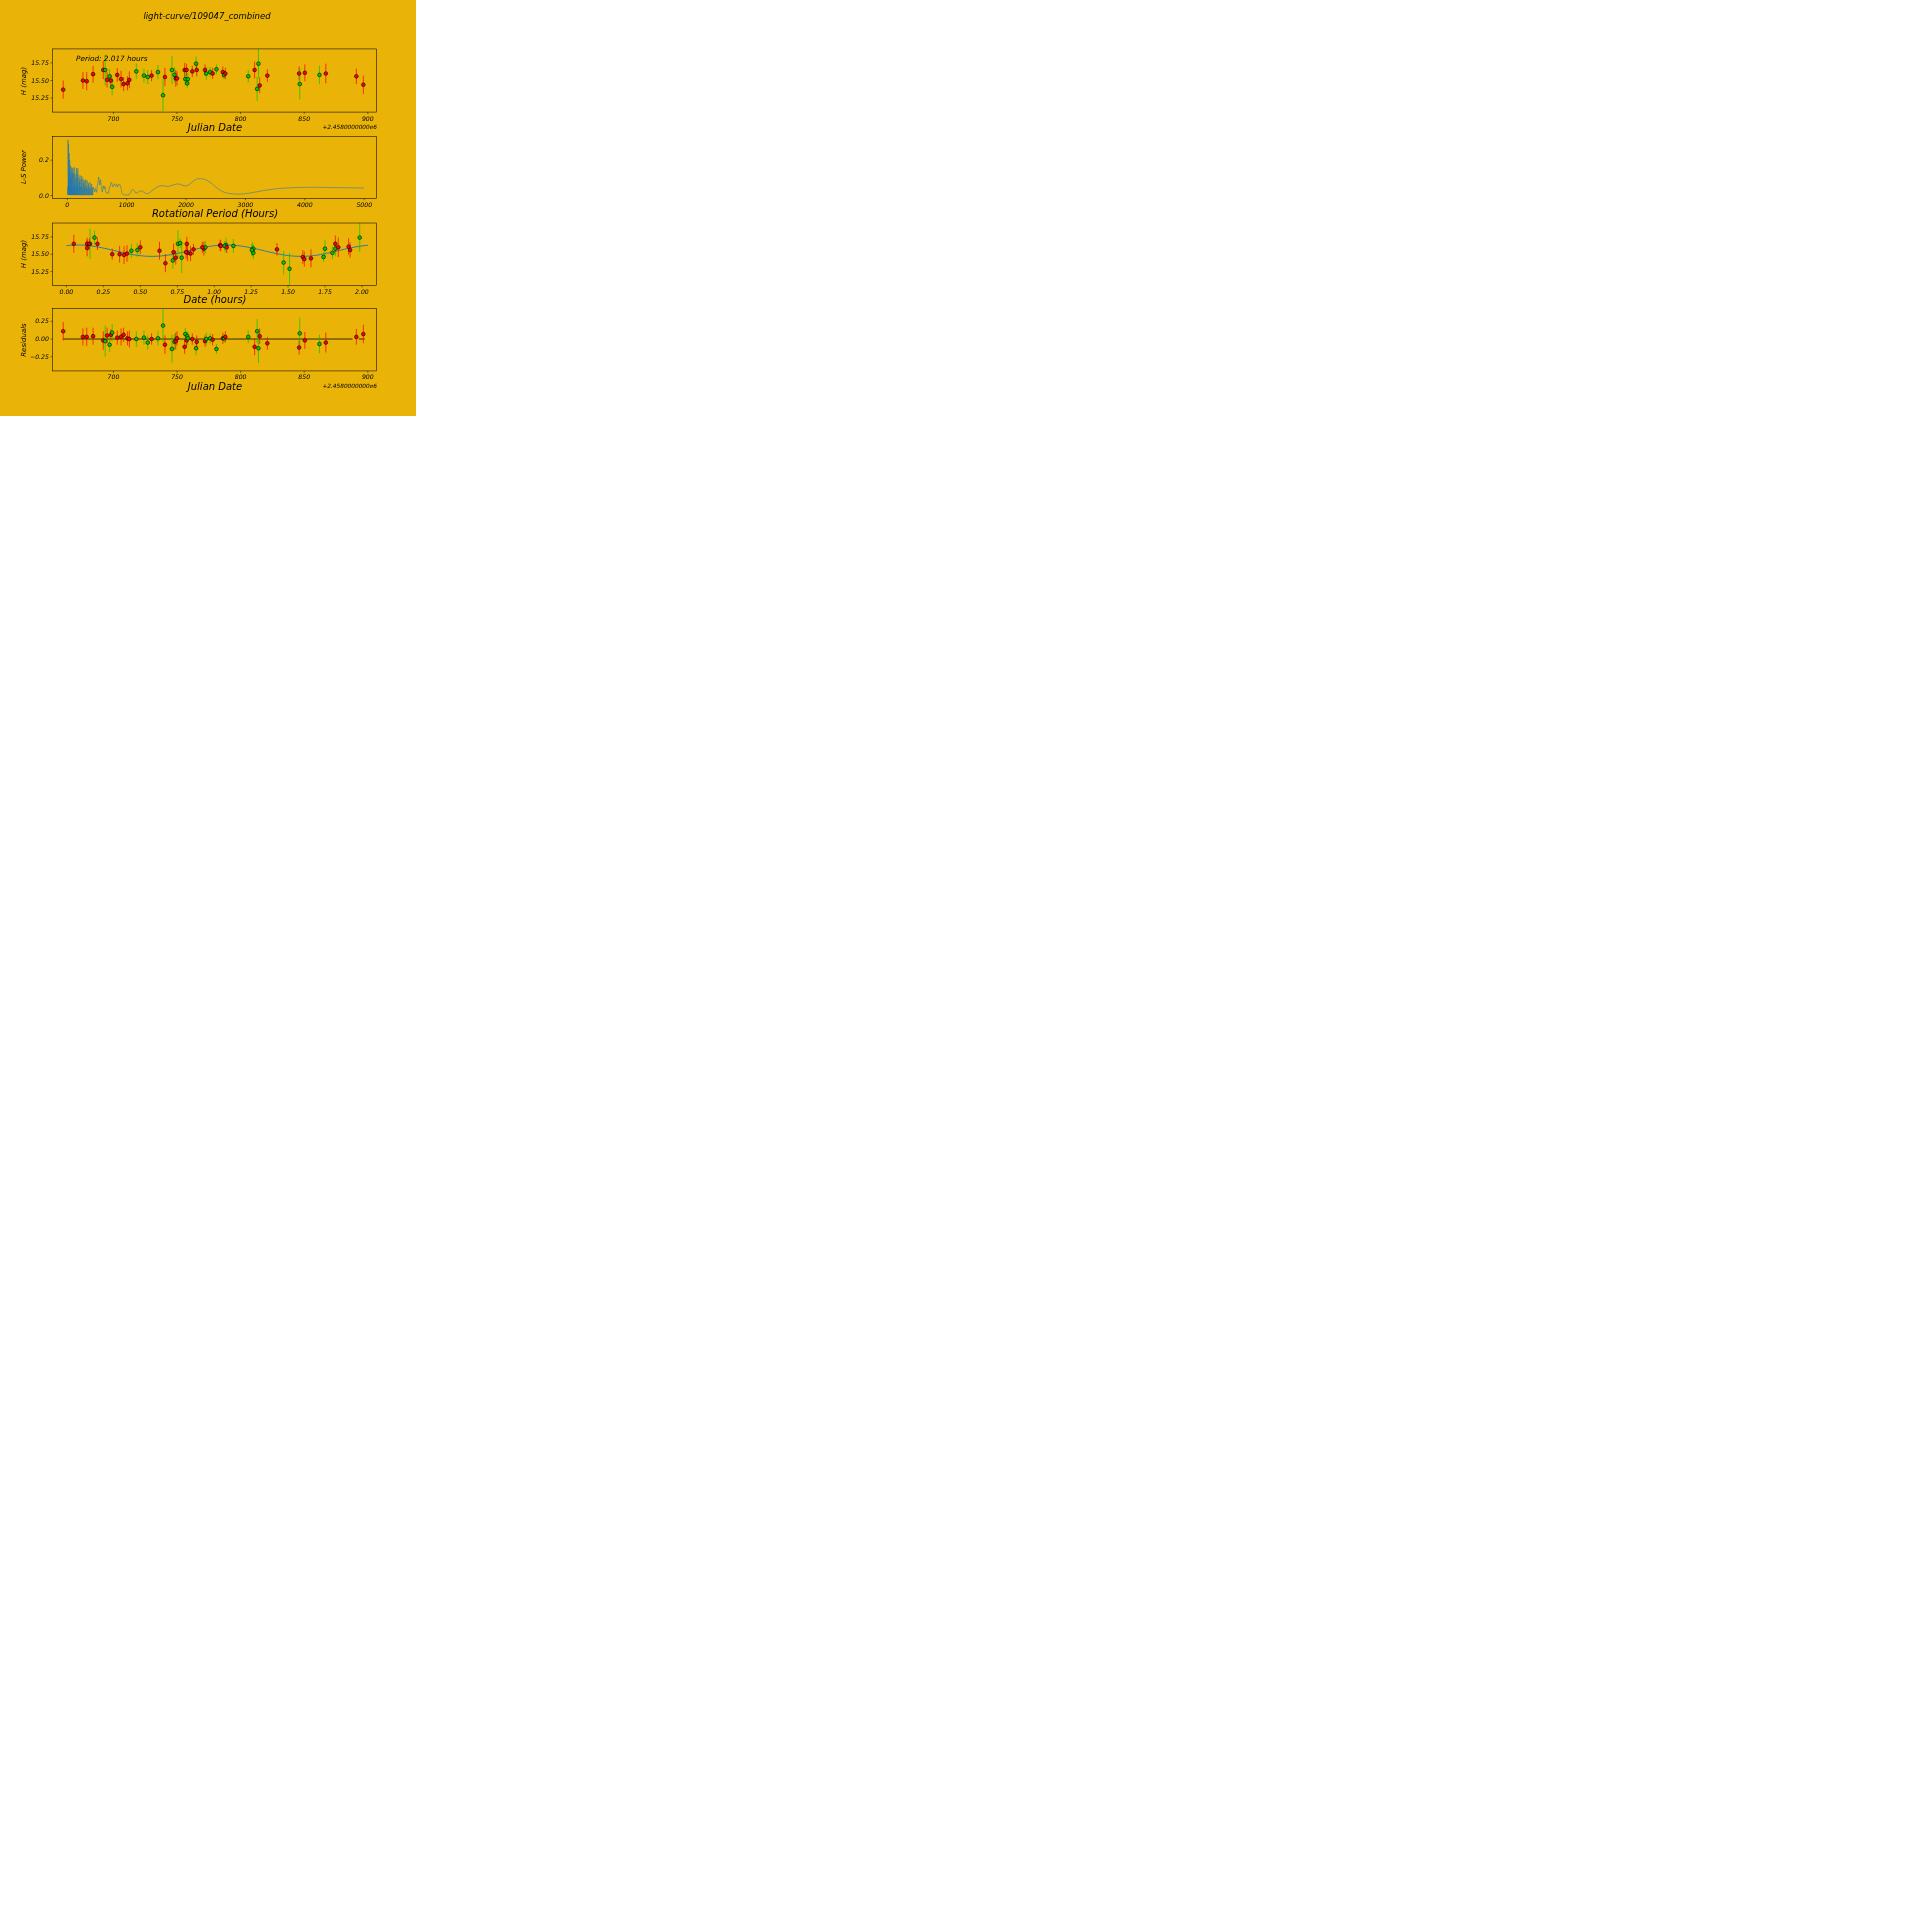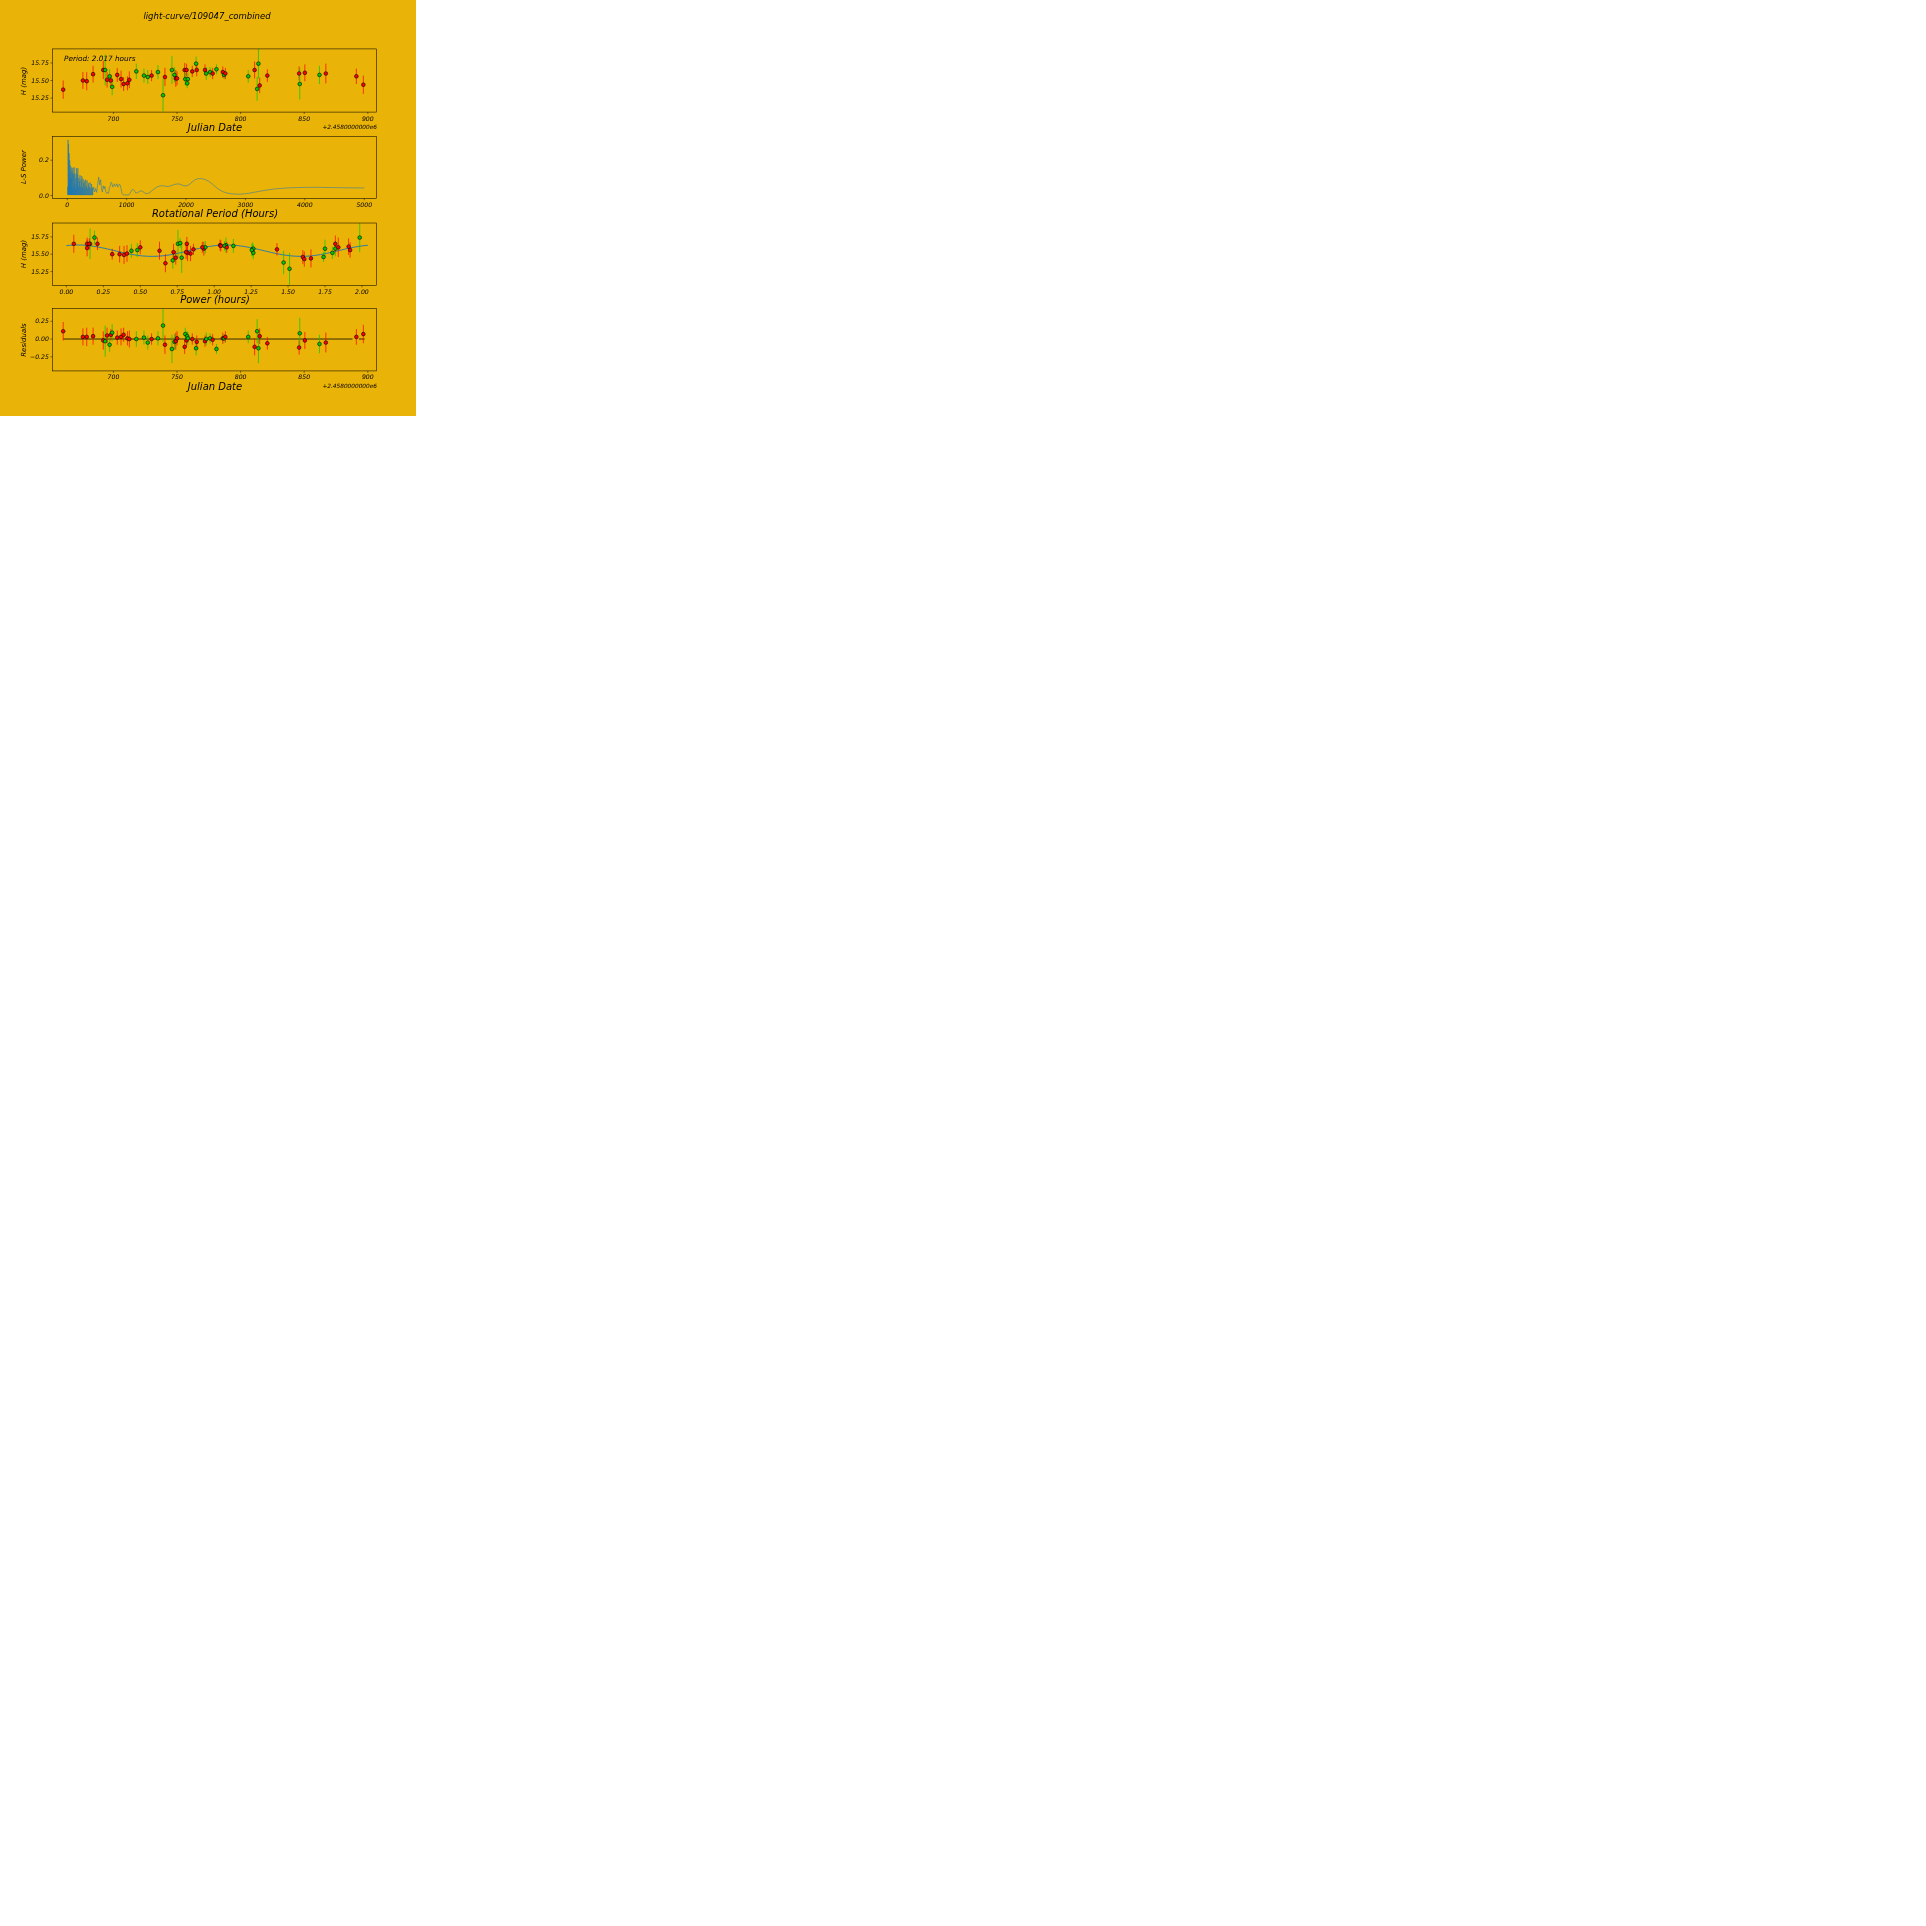--- a/index.html
+++ b/index.html
@@ -1,19 +1,19 @@
 <!DOCTYPE html>
 <html style="font-size:6.2px"><head>
 <meta charset="utf-8">
 <style>
   html,body{margin:0;padding:0;background:#ffffff;}
   body{width:416px;height:416px;position:relative;font-family:"DejaVu Sans",sans-serif;color:#000;}
   .fig{position:absolute;left:0;top:0;width:416px;height:416px;background:#eab308;font-style:italic;}
   .fig-title{position:absolute;left:207px;top:10.8px;transform:translateX(-50%);font-size:8.5px;white-space:nowrap;}
-  .annotation{position:absolute;left:64px;top:54px;font-size:7.3px;white-space:nowrap;}
+  .annotation{position:absolute;left:76px;top:54px;font-size:7.3px;white-space:nowrap;}
   .xlabel{position:absolute;transform:translate(-50%,-50%);font-size:10px;white-space:nowrap;}
   .ylabel{position:absolute;transform:translate(-50%,-50%) rotate(-90deg);font-size:7px;white-space:nowrap;}
   .offset-text{position:absolute;right:39px;transform:translateY(-50%);font-size:5.8px;white-space:nowrap;}
   svg{position:absolute;left:0;top:0;}
 </style>
 </head>
 <body>
 
 <div class="fig">
   <svg id="charts" width="416" height="416" viewBox="0 0 1080 1080">
@@ -474,19 +474,19 @@
   <div class="annotation">Period: 2.017 hours</div>
 
   <div class="ylabel" style="left:24px;top:81px;">H (mag)</div>
   <div class="xlabel" style="left:215px;top:127px;">Julian Date</div>
   <div class="offset-text" style="top:127px;">+2.4580000000e6</div>
 
   <div class="ylabel" style="left:24px;top:167px;">L-S Power</div>
   <div class="xlabel" style="left:215px;top:213px;text-align:center;">Rotational Period (Hours)</div>
 
   <div class="ylabel" style="left:24px;top:254px;">H (mag)</div>
-  <div class="xlabel" style="left:215px;top:299px;">Power (hours)</div>
+  <div class="xlabel" style="left:215px;top:299px;">Date (hours)</div>
 
   <div class="ylabel" style="left:24px;top:340px;">Residuals</div>
   <div class="xlabel" style="left:215px;top:386px;">Julian Date</div>
   <div class="offset-text" style="top:386px;">+2.4580000000e6</div>
 </div>
 
 
 </body></html>

